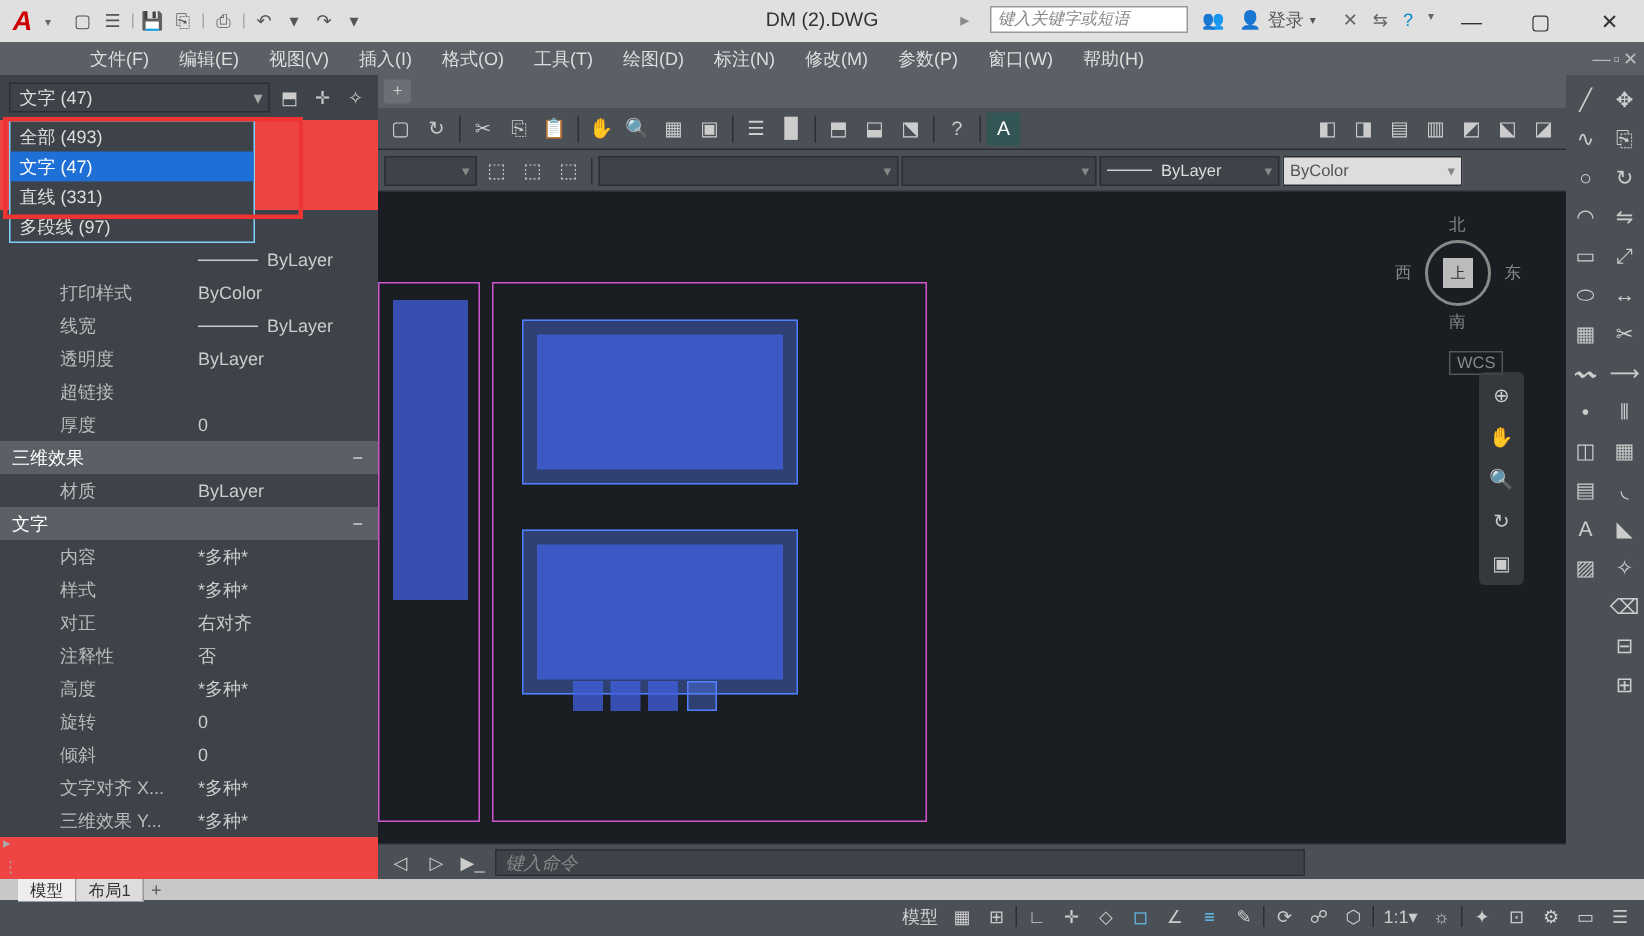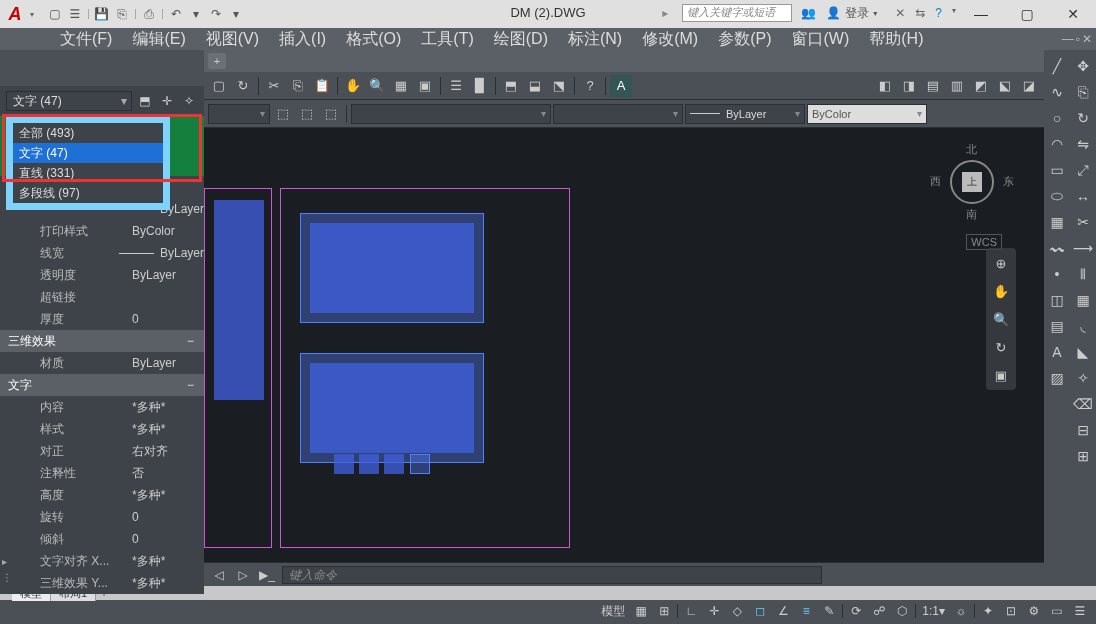--- a/index.html
+++ b/index.html
@@ -7,43 +7,43 @@
 
 
 .title-bar { height: 28px; background: #e0e0e0; display: flex; align-items: center; position: relative; }
 .logo { width: 30px; height: 28px; display: flex; align-items: center; justify-content: center; color: #c00; font-weight: bold; font-size: 18px; font-style: italic; }
 .logo-arrow { width: 12px; color: #666; font-size: 8px; }
 .qat { display: flex; gap: 2px; padding: 0 4px; }
 .qat-item { width: 18px; height: 18px; display: flex; align-items: center; justify-content: center; color: #555; cursor: pointer; }
 .qat-sep { width: 1px; background: #aaa; margin: 4px 2px; }
 .title-text { position: absolute; left: 50%; transform: translateX(-50%); color: #333; font-size: 13px; top: 5px; }
 .title-right { position: absolute; right: 140px; display: flex; align-items: center; gap: 8px; top: 4px; }
-.search-box { width: 110px; height: 18px; background: #fff; border: 1px solid #999; font-size: 11px; color: #888; font-style: italic; padding: 0 4px; }
+.search-box { width: 132px; height: 18px; background: #fff; border: 1px solid #999; font-size: 11px; color: #888; font-style: italic; padding: 0 4px; }
 .login-area { display: flex; align-items: center; gap: 4px; color: #555; }
 .title-icons { display: flex; gap: 10px; margin-left: 10px; color: #666; }
 .win-controls { position: absolute; right: 0; top: 0; display: flex; }
 .win-btn { width: 46px; height: 28px; display: flex; align-items: center; justify-content: center; color: #333; cursor: pointer; font-size: 14px; }
 
 
 .menu-bar { height: 22px; background: #5a6065; display: flex; align-items: center; padding: 0 36px 0 50px; position: relative; }
-.menu-item { padding: 0 10px; color: #ddd; cursor: pointer; font-size: 16px; }
+.menu-item { padding: 0 10px; color: #ddd; cursor: pointer; font-size: 12px; }
 .menu-close { position: absolute; right: 4px; display: flex; gap: 2px; color: #bbb; }
 
 
 .main { display: flex; height: 536px; }
 
 
-.left-panel { width: 204px; background: #15803d; position: relative; margin-top: 36px; }
+.left-panel { width: 252px; background: #ef4444; position: relative; }
 .prop-header { height: 30px; display: flex; align-items: center; padding: 0 6px; gap: 4px; background: #3d4348; }
 .prop-combo { flex: 1; height: 20px; background: #3d4348; border: 1px solid #2a2f33; color: #ddd; display: flex; align-items: center; padding: 0 6px; position: relative; }
 .prop-combo::after { content: "▾"; position: absolute; right: 4px; color: #aaa; }
 .prop-tools { display: flex; gap: 4px; }
 .prop-tool { width: 18px; height: 18px; display: flex; align-items: center; justify-content: center; color: #ccc; cursor: pointer; }
 
-.dropdown { position: absolute; top: 30px; left: 6px; width: 164px; background: #3d4348; border: 7px solid #7dd3fc; z-index: 100; }
+.dropdown { position: absolute; top: 30px; left: 6px; width: 164px; background: #3d4348; border: 1px solid #7dd3fc; z-index: 100; }
 .dd-item { height: 20px; padding: 0 6px; display: flex; align-items: center; color: #ddd; cursor: pointer; }
 .dd-item.sel { background: #1e6fd6; color: #fff; }
 .highlight-box { position: absolute; top: 28px; left: 2px; width: 200px; height: 68px; border: 3px solid #e33; z-index: 101; pointer-events: none; }
 
 .prop-group { background: #3d4348; }
 .prop-gh { height: 22px; background: #5a6065; display: flex; align-items: center; padding: 4px 8px; color: #fff; position: relative; cursor: pointer; }
 .prop-gh::after { content: "−"; position: absolute; right: 10px; color: #ddd; }
 .prop-row { height: 22px; display: flex; align-items: center; padding-left: 40px; color: #bbb; }
 .prop-label { width: 92px; }
 .prop-val { color: #ccc; }

